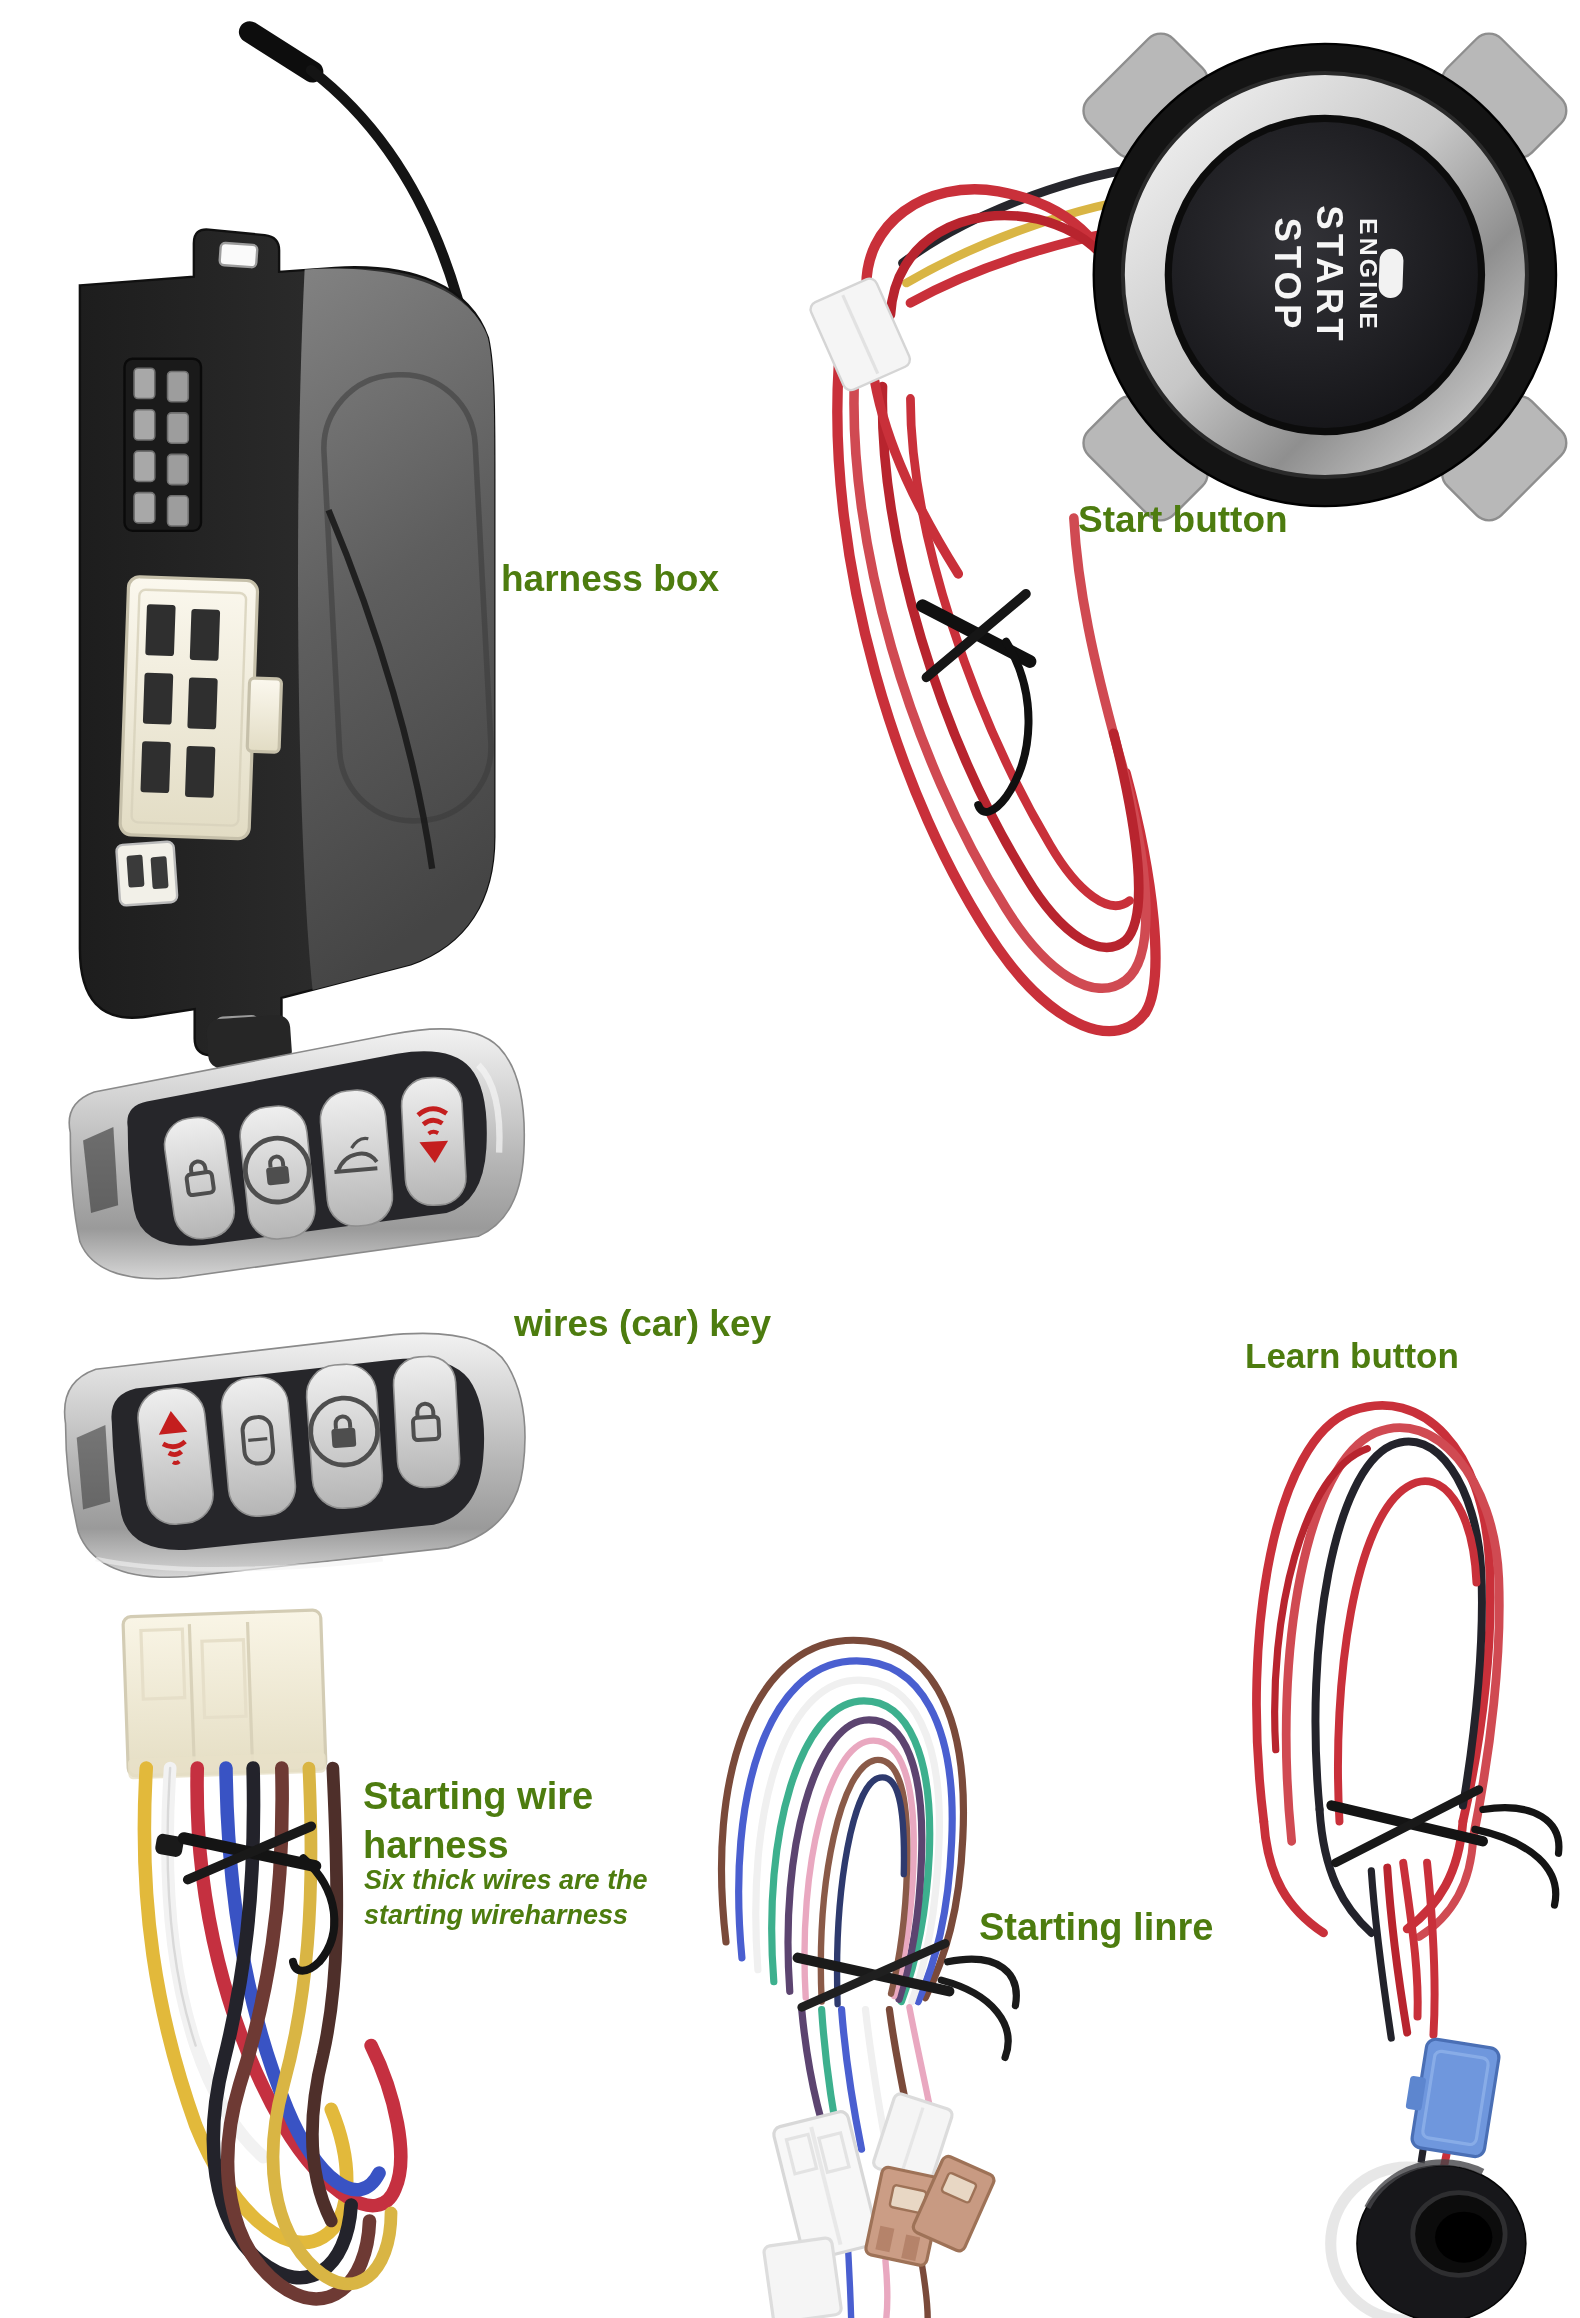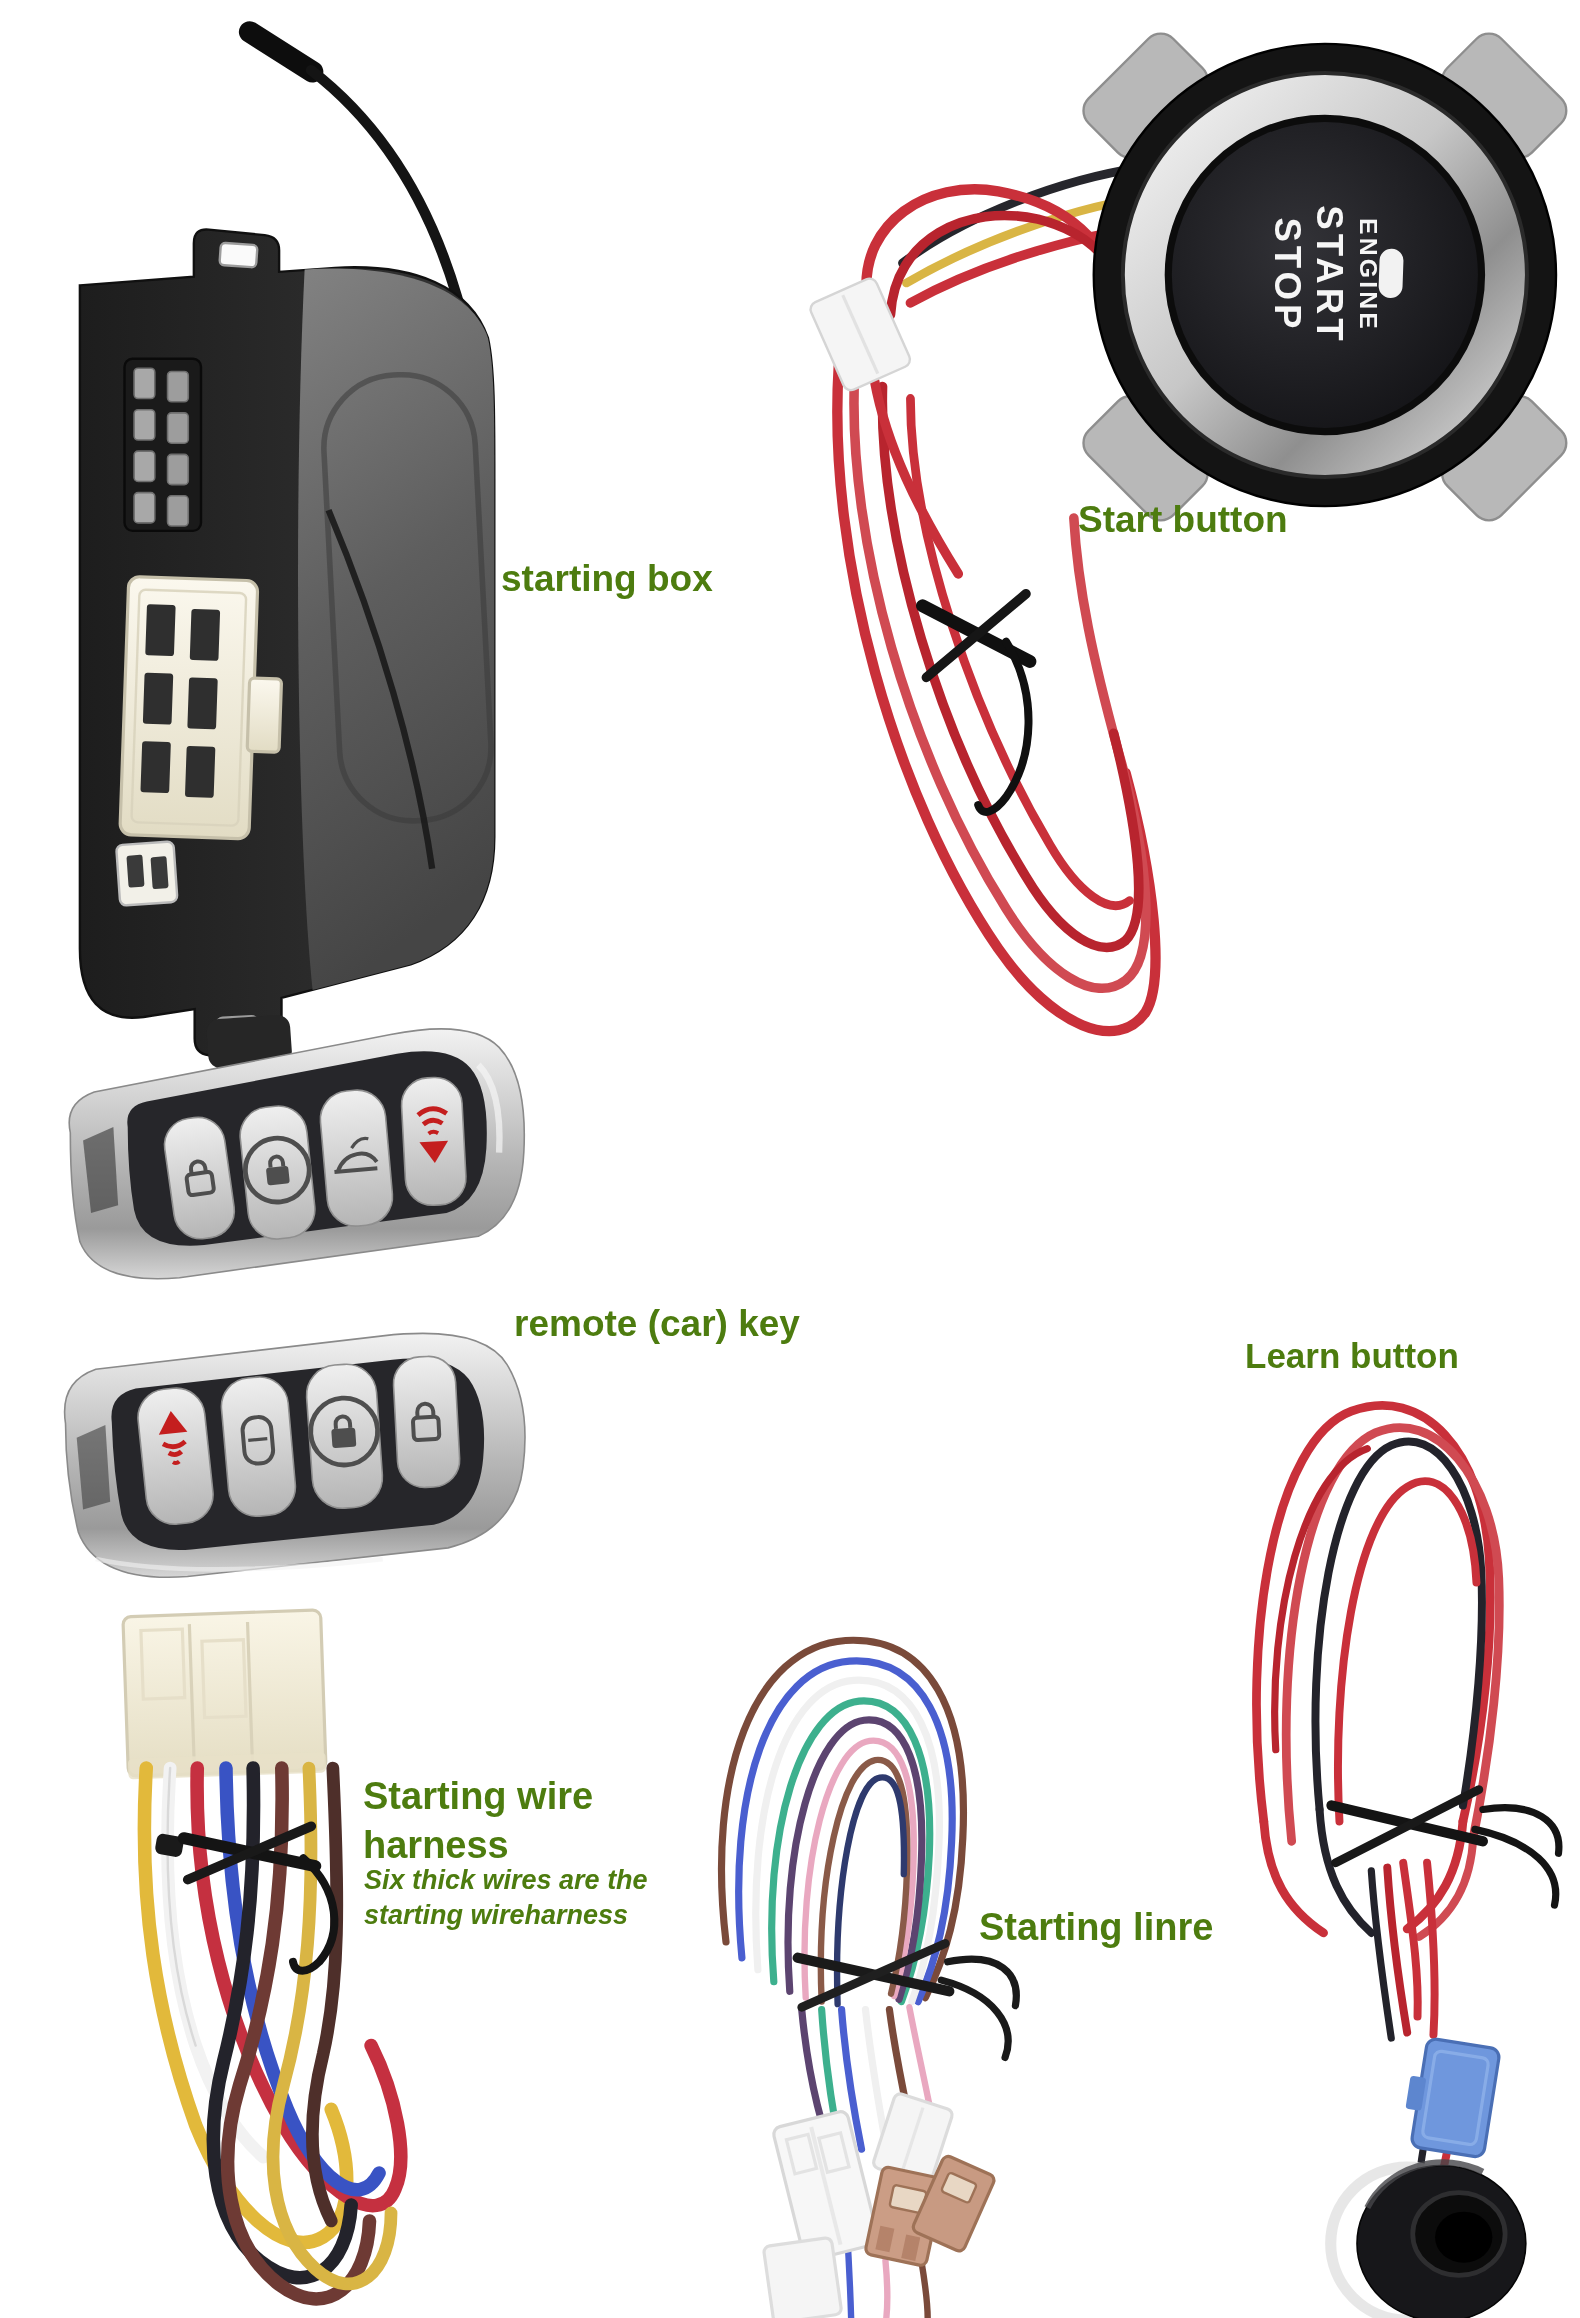--- a/index.html
+++ b/index.html
@@ -92,21 +92,21 @@
       <rect x="176" y="936" width="36" height="64" rx="4" fill="#2f2f2f"></rect>
       <rect x="252" y="848" width="40" height="92" rx="6" fill="url(#gCream)" stroke="#c6c0aa" stroke-width="4"></rect>
     </g>
 
     <g transform="rotate(-4 124 1096)">
       <rect x="88" y="1058" width="72" height="76" rx="8" fill="#f2f0e8" stroke="#bbbbbb" stroke-width="3"></rect>
       <rect x="100" y="1072" width="20" height="40" rx="3" fill="#3a3a3a"></rect>
       <rect x="130" y="1076" width="20" height="40" rx="3" fill="#3a3a3a"></rect>
     </g>
   </svg>
-  <div class="lbl lbl-46" style="left:501px;top:558px" id="lbl-control">starting box</div>
+  <div class="lbl lbl-46" style="left:501px;top:558px" id="lbl-control">harness box</div>
 
   <svg class="comp" style="left:743px;top:0px" width="837" height="1068" viewBox="0 0 1050 1340">
     <defs>
       <linearGradient id="gChrome" x1="0" y1="0" x2="1" y2="1">
         <stop offset="0" stop-color="#f4f4f4"></stop>
           <stop offset="0.45" stop-color="#c7c7c7"></stop>
         <stop offset="0.7" stop-color="#8f8f8f"></stop>
           <stop offset="1" stop-color="#d9d9d9"></stop>
       </linearGradient>
       <radialGradient id="gFace" cx="0.42" cy="0.4" r="0.75">
@@ -248,21 +248,21 @@
       </g>
       <g>
         <rect x="436" y="446" width="78" height="164" rx="34" transform="rotate(-3 475 528)" fill="url(#gBtn)" stroke="#8f8f8f" stroke-width="2"></rect>
         <g transform="rotate(-3 475 528)" stroke="#4e4e4e" stroke-width="5" fill="none">
           <rect x="458" y="522" width="32" height="28" rx="5"></rect>
           <path d="M464,522 v-7 a10,10 0 0 1 20,0 v7"></path>
         </g>
       </g>
     </g>
   </svg>
-  <div class="lbl lbl-46" style="left:514px;top:1303px" id="lbl-remote">remote (car) key</div>
+  <div class="lbl lbl-46" style="left:514px;top:1303px" id="lbl-remote">wires (car) key</div>
 
   <svg class="comp" style="left:1220px;top:1375px" width="360" height="943" viewBox="0 0 452 1183">
     <g fill="none" stroke-linecap="round">
       <path d="M55,560 C25,320 70,80 165,45 C255,12 330,95 338,230 C344,330 330,450 305,560" stroke="#c9303a" stroke-width="11"></path>
       <path d="M90,585 C65,340 110,110 195,72 C270,40 345,130 350,255 C354,350 340,470 318,580" stroke="#d04a52" stroke-width="11"></path>
       <path d="M125,545 C105,330 145,120 215,88 C272,62 322,140 328,245 C332,330 322,440 305,540" stroke="#23232b" stroke-width="10"></path>
       <path d="M70,470 C60,300 105,120 185,92" stroke="#b8242e" stroke-width="9"></path>
       <path d="M150,560 C140,380 170,180 235,140 C280,112 318,170 322,260" stroke="#c9303a" stroke-width="10"></path>
       <path d="M55,560 C60,630 85,670 130,700" stroke="#c9303a" stroke-width="11"></path>
       <path d="M305,560 C300,625 275,665 235,695" stroke="#c9303a" stroke-width="11"></path>

